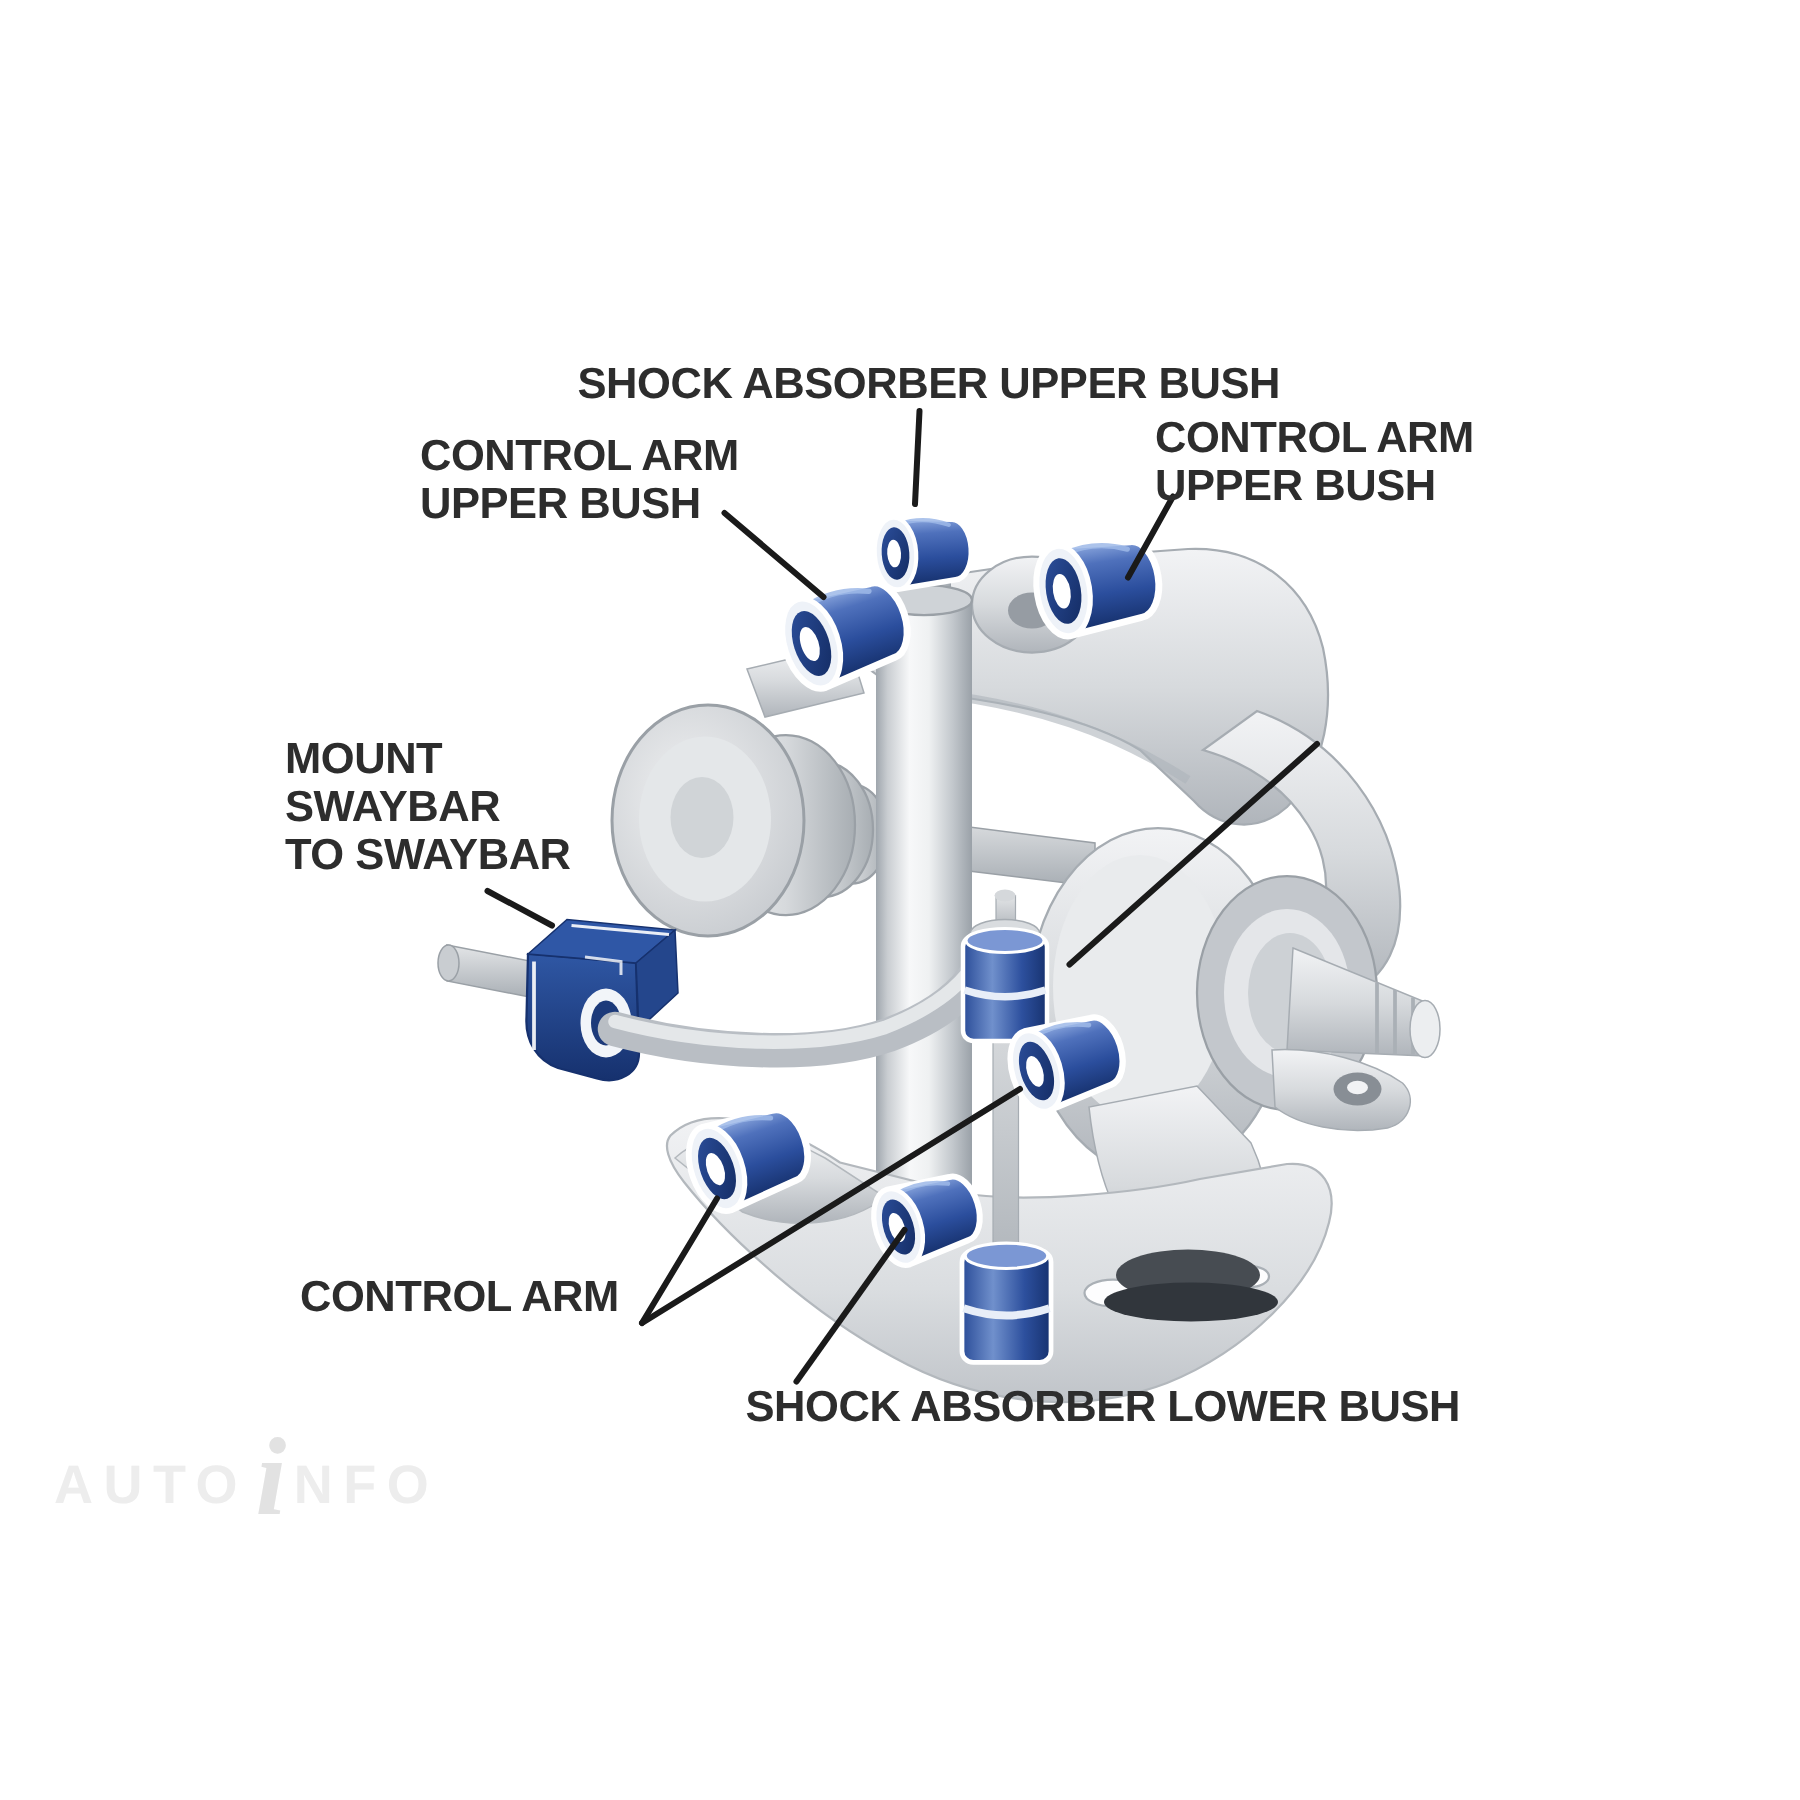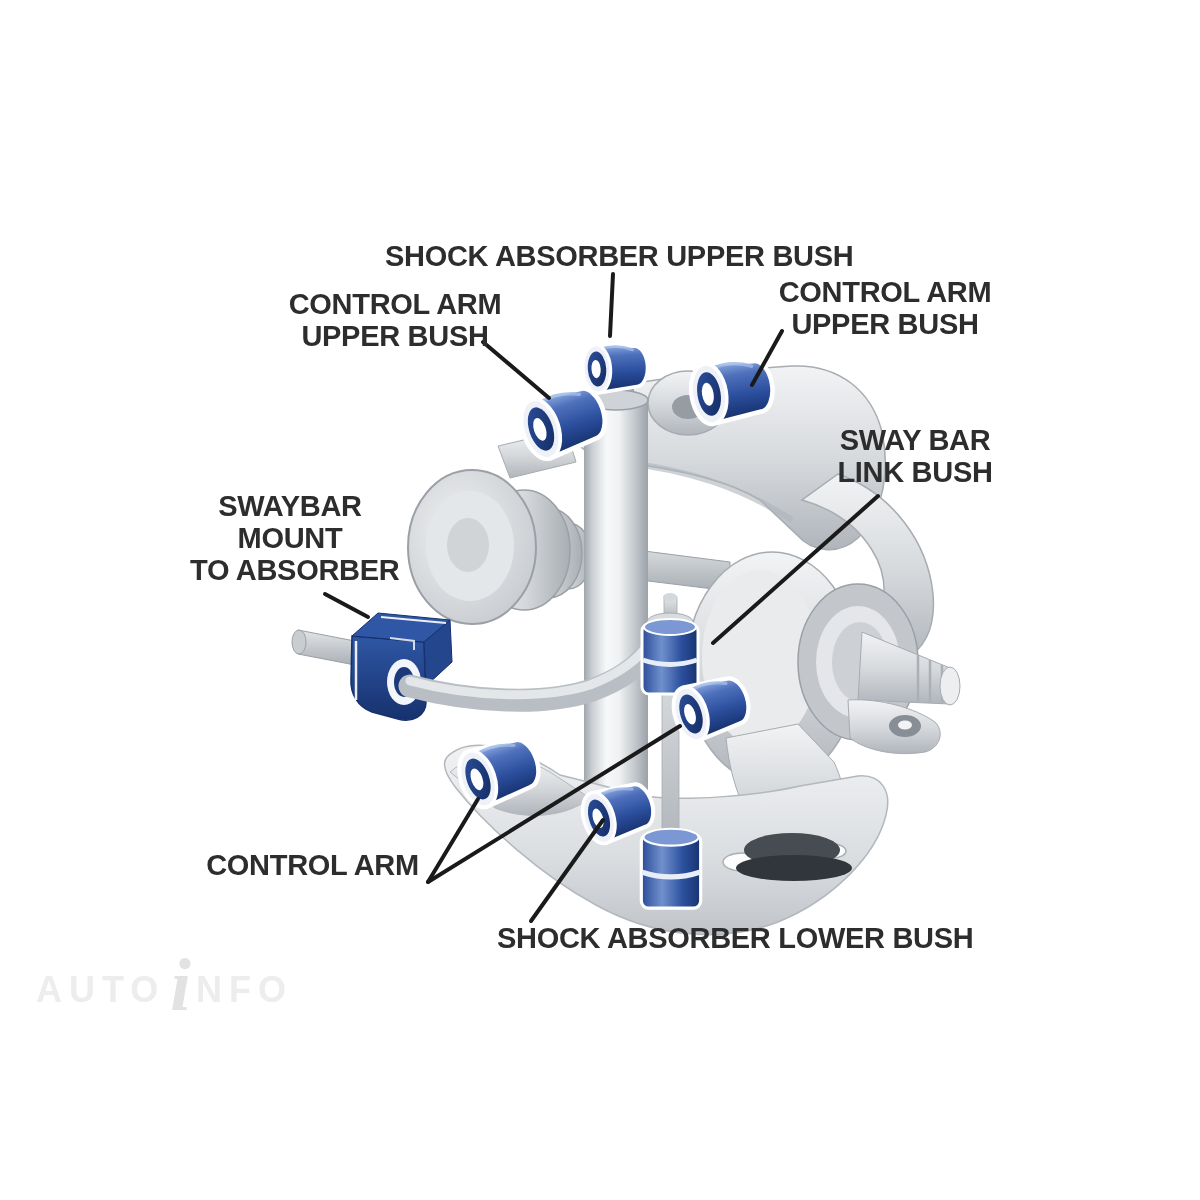--- a/index.html
+++ b/index.html
@@ -1,20 +1,20 @@
 <!DOCTYPE html>
 <html><head>
 <meta charset="utf-8">
 <style>
   html,body{margin:0;padding:0;background:#fff;}
   .canvas{position:relative;width:1200px;height:1200px;background:#ffffff;overflow:hidden;
           font-family:"Liberation Sans",sans-serif;}
   .art{position:absolute;left:0;top:0;}
   .lbl{position:absolute;color:#2d2d2d;font-weight:700;font-size:29px;line-height:32px;
-       text-align:center;letter-spacing:-0.3px;white-space:nowrap;}
+       text-align:left;letter-spacing:-0.3px;white-space:nowrap;}
   .wm{position:absolute;left:36px;top:948px;display:flex;align-items:flex-start;user-select:none;}
   .wm-txt{font-size:36px;font-weight:700;letter-spacing:7px;color:#ededed;line-height:1;margin-top:24px;}
   .wm-i{font-family:"Liberation Serif",serif;font-style:italic;font-weight:700;font-size:74px;
         color:#e2e2e2;line-height:1;margin:0 5px;}
 </style>
 </head>
 <body>
 
 <div class="canvas">
 
@@ -206,29 +206,25 @@
   <div class="lbl" style="left:280px;top:288px;width:230px;">
     <div>CONTROL ARM</div>
     <div>UPPER BUSH</div>
   </div>
 
   <div class="lbl" style="left:770px;top:276px;width:230px;">
     <div>CONTROL ARM</div>
     <div>UPPER BUSH</div>
   </div>
 
-  <div class="lbl" style="left:805px;top:424px;width:220px;">
-    <div>SWAY BAR</div>
-    <div>LINK BUSH</div>
-  </div>
 
   <div class="lbl" style="left:190px;top:490px;width:200px;">
+    <div>MOUNT</div>
     <div>SWAYBAR</div>
-    <div>MOUNT</div>
-    <div>TO ABSORBER</div>
+    <div>TO SWAYBAR</div>
   </div>
 
   <div class="lbl" style="left:200px;top:849px;width:225px;">
     <div>CONTROL ARM</div>
   </div>
 
   <div class="lbl" style="left:487px;top:922px;width:450px;margin-left:10px;">
     <div>SHOCK ABSORBER LOWER BUSH</div>
   </div>
 

